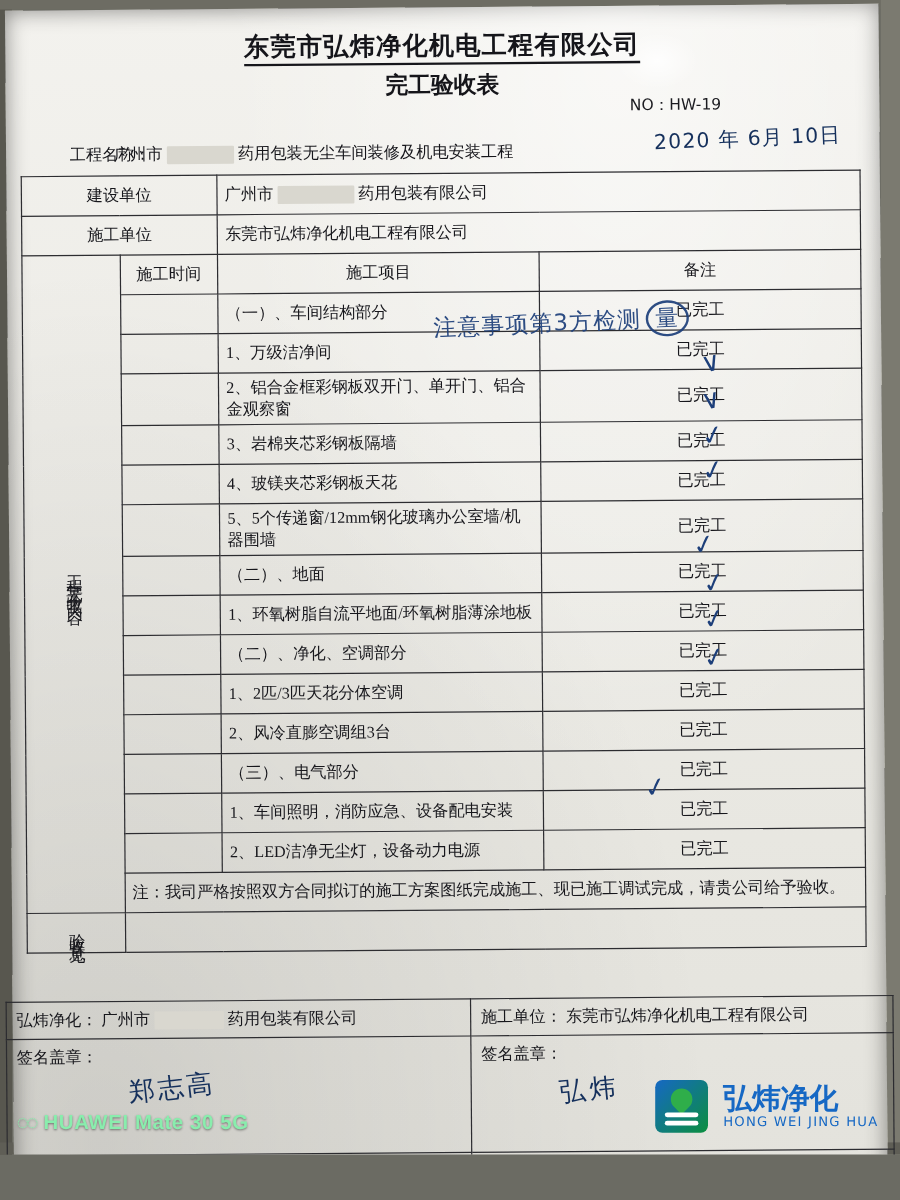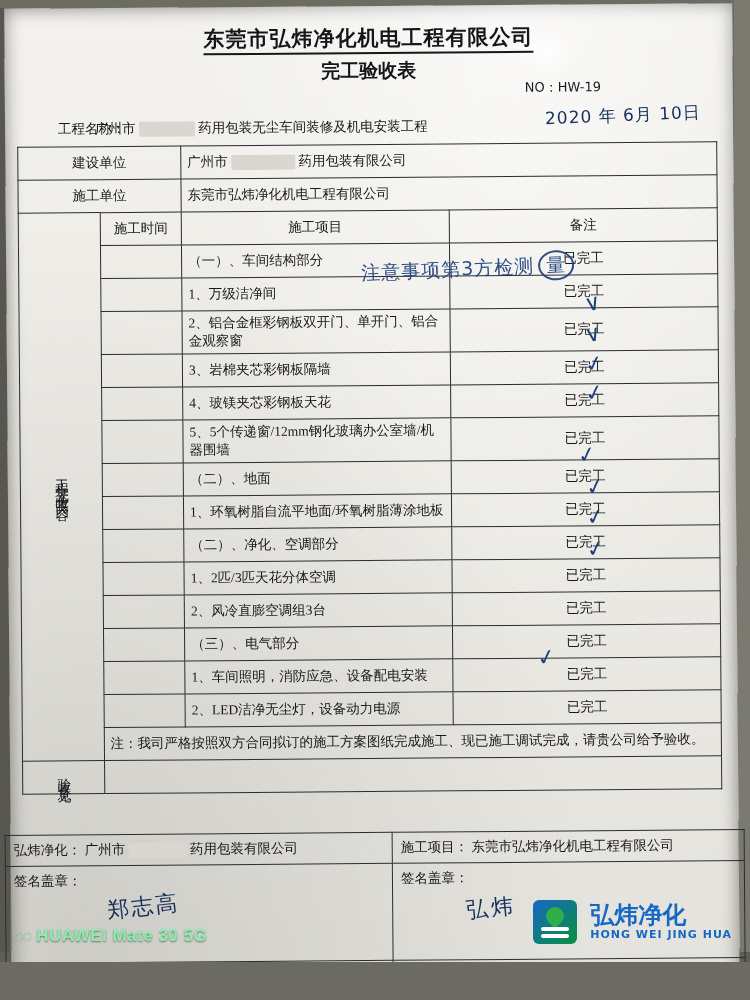--- a/index.html
+++ b/index.html
@@ -162,21 +162,21 @@
   .logo .mark:before{
     content:"";position:absolute;left:13px;top:7px;width:18px;height:18px;
     background:#2fae4a;border-radius:50% 50% 50% 0;transform:rotate(-45deg);
   }
   .logo .mark:after{
     content:"";position:absolute;left:8px;bottom:6px;width:28px;height:4px;background:#fff;border-radius:2px;
     box-shadow:0 -7px 0 #fff;
   }
   .logo .txt{display:inline-block;vertical-align:middle;}
   .logo .cn{font-size:24px;font-weight:bold;color:#1668c4;line-height:1.05;}
-  .logo .en{font-size:11px;font-weight:bold;color:#1668c4;letter-spacing:1px;}
+  .logo .en{font-size:11px;font-weight:normal;color:#1668c4;letter-spacing:1px;}
   .glow{
     position:absolute;right:150px;top:22px;width:70px;height:48px;border-radius:50%;
     background:radial-gradient(ellipse at center, rgba(255,255,255,.85), rgba(255,255,255,0) 70%);
   }
 </style>
 </head>
 <body>
 
 <div id="page">
   <div class="bg-left"></div>
@@ -329,21 +329,21 @@
     <table class="sign">
       <tbody>
           <tr>
         <td style="width:370px;">
           <span>弘炜净化：</span>
           <span>广州市</span>
           <span class="redact" style="width:58px;height:15px;"></span>
           <span>药用包装有限公司</span>
         </td>
         <td>
-          <span>施工项目：</span>
+          <span>施工单位：</span>
           <span>东莞市弘炜净化机电工程有限公司</span>
         </td>
       </tr>
       <tr>
         <td class="sig-name">签名盖章：</td>
         <td class="sig-name">签名盖章：</td>
       </tr>
       <tr>
         <td class="sig-date">日期：</td>
         <td class="sig-date">日期：</td>

